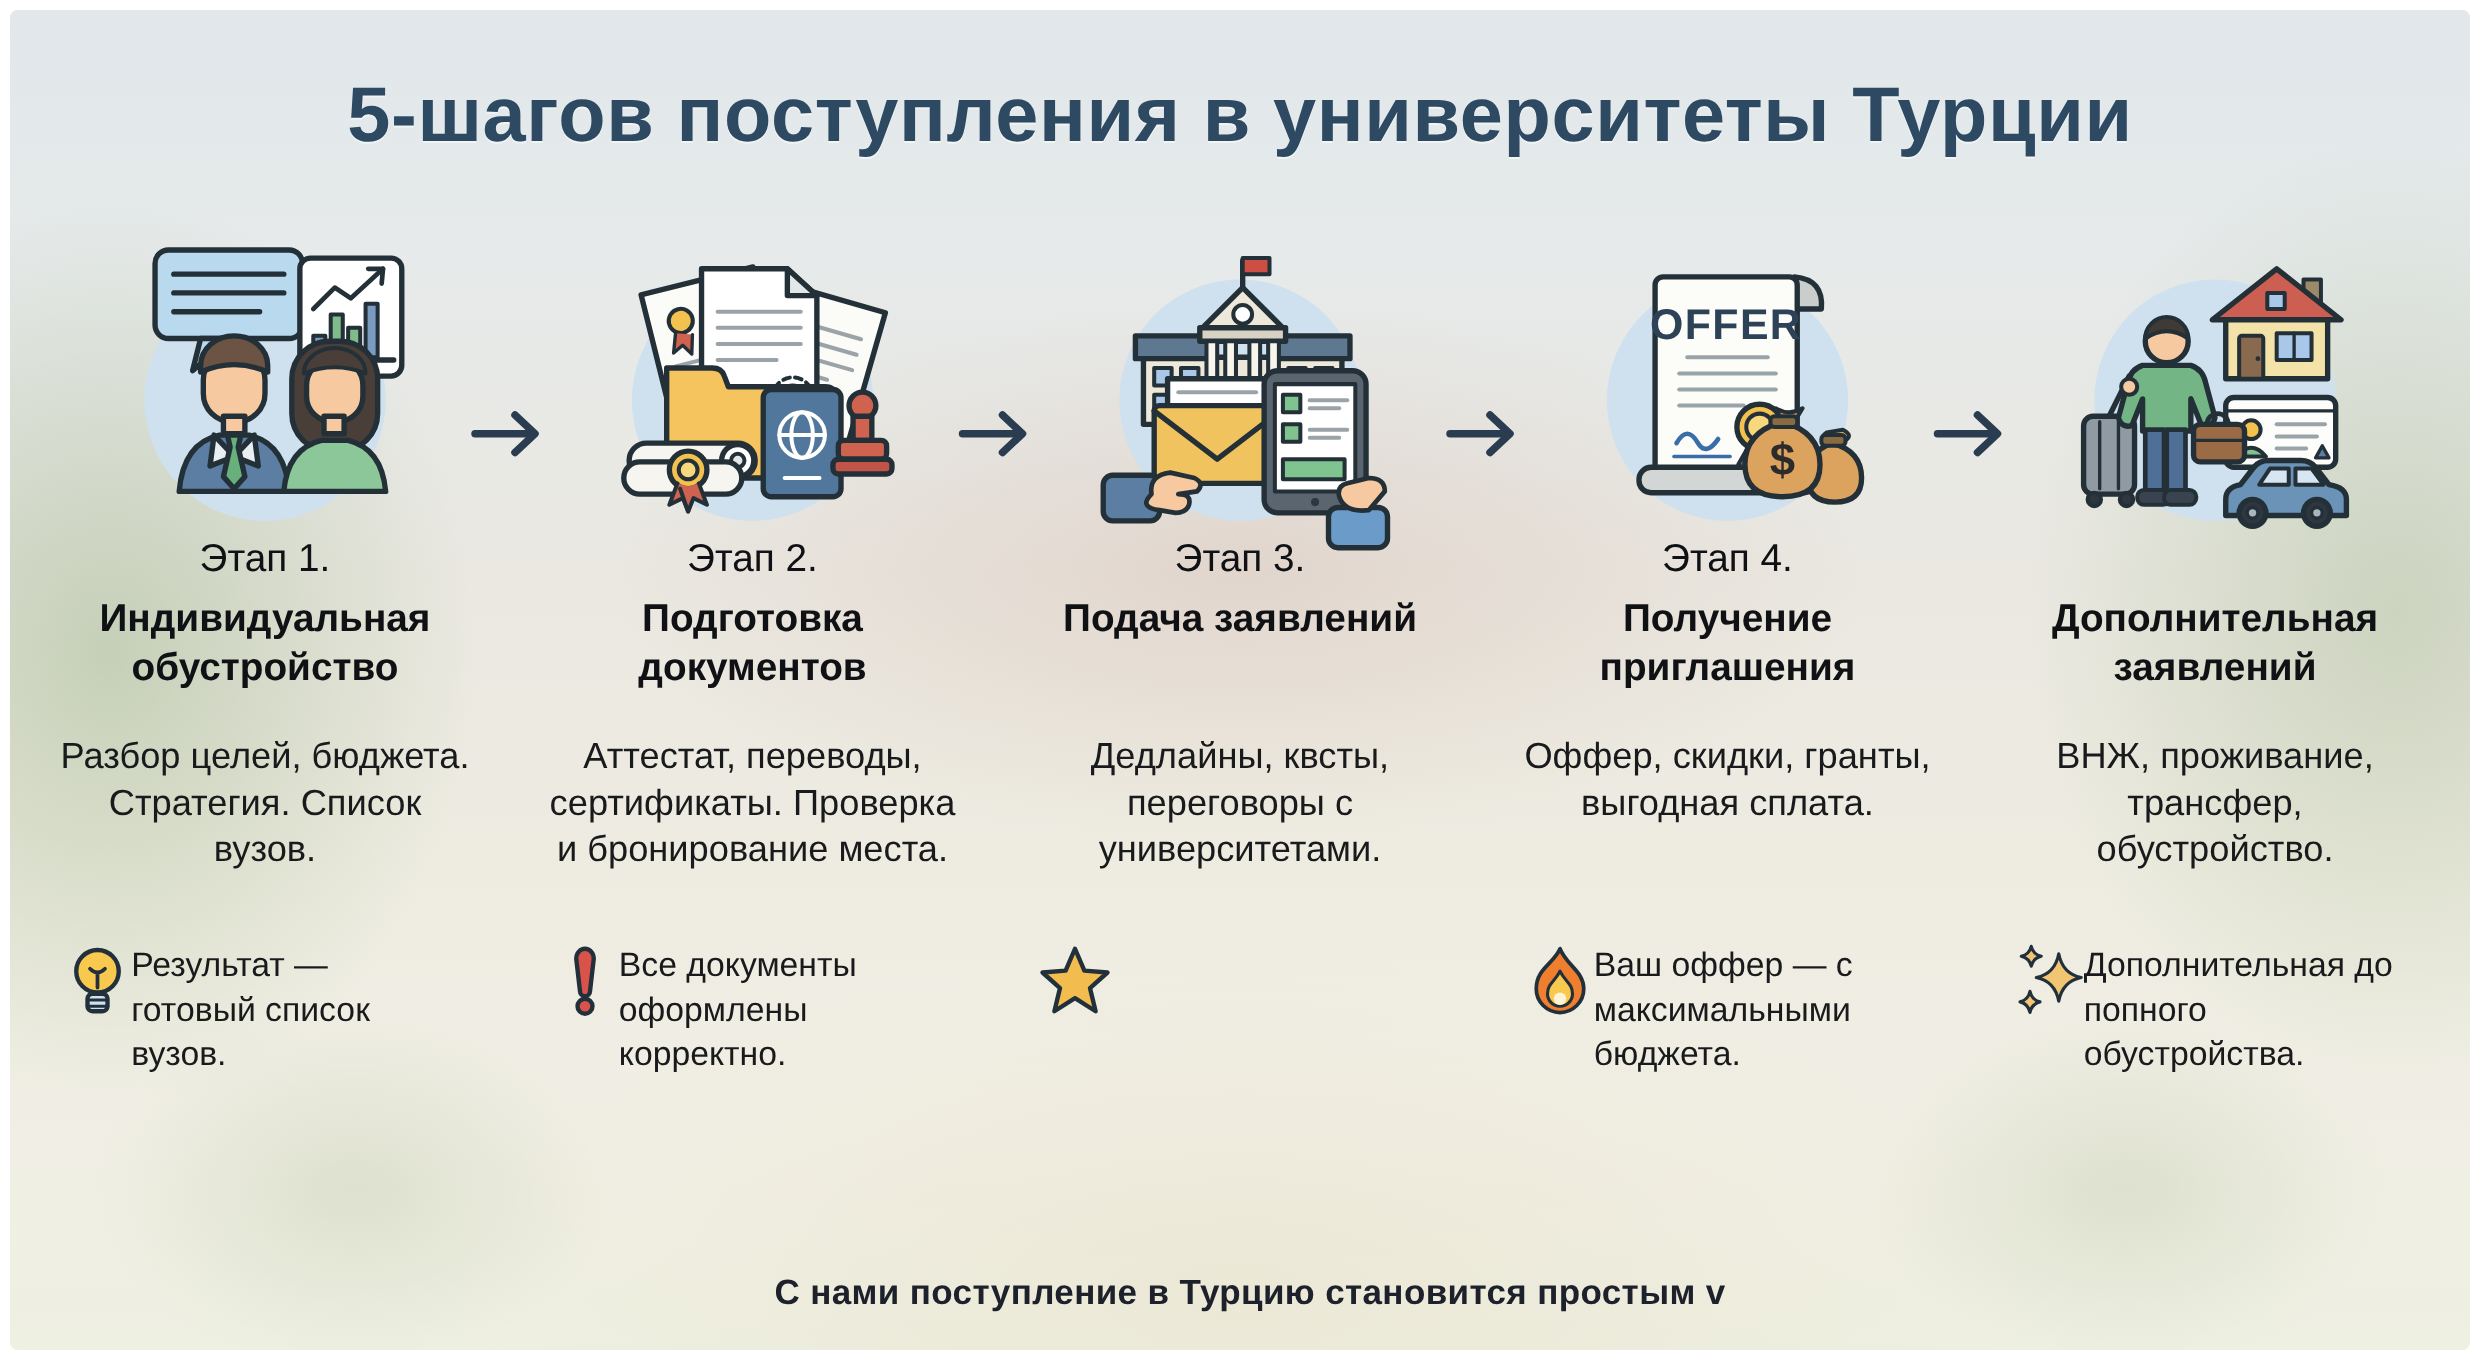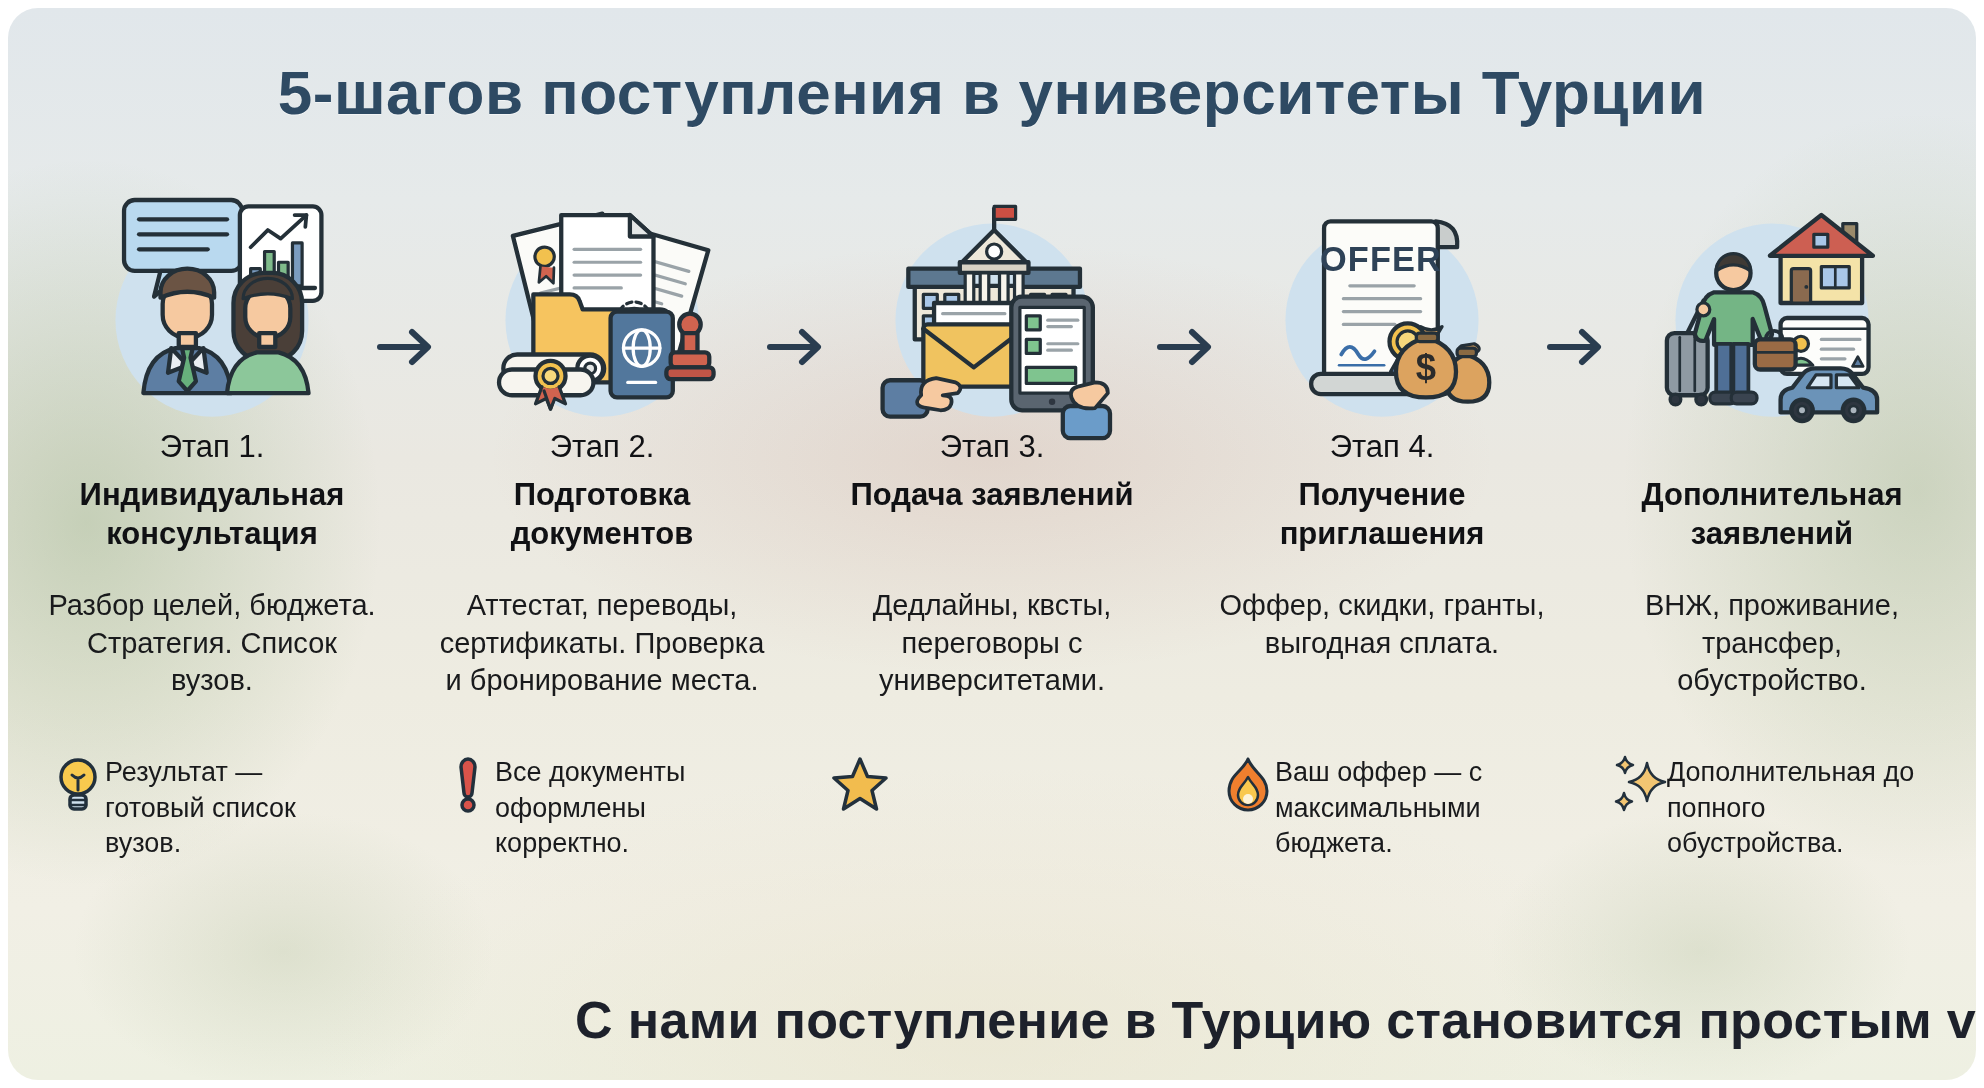--- a/index.html
+++ b/index.html
@@ -3,21 +3,21 @@
 <meta charset="utf-8">
 <style>
   html,body{margin:0;padding:0;}
   body{
     width:1984px;height:1088px;position:relative;background:#ffffff;
     font-family:"Liberation Sans","DejaVu Sans",sans-serif;color:#17181a;
     -webkit-font-smoothing:antialiased;
   }
   .card{
     position:absolute;left:8px;top:8px;right:8px;bottom:8px;
-    border-radius:30px;overflow:hidden;
+    border-radius:6px;overflow:hidden;
     background:linear-gradient(180deg,#e1e7eb 0%,#e6eaea 18%,#eae8e1 42%,#eeece1 64%,#f1efe5 84%,#eef0e2 100%);
   }
   
   .card::before{
     content:"";position:absolute;inset:0;
     background:
       radial-gradient(420px 520px at 4% 48%, rgba(125,158,104,.34), transparent 70%),
       radial-gradient(420px 540px at 97% 45%, rgba(133,163,112,.30), transparent 70%),
       radial-gradient(700px 300px at 50% 42%, rgba(186,129,112,.18), transparent 72%),
       radial-gradient(900px 360px at 50% 96%, rgba(233,226,204,.55), transparent 75%),
@@ -36,22 +36,22 @@
   .illus-wrap{width:236px;height:252px;display:flex;align-items:center;justify-content:center;}
   .illus{width:236px;height:236px;overflow:visible;}
   .arrow{flex:1;display:flex;justify-content:center;align-items:center;margin-top:150px;}
   .step-label{height:46px;font-size:31px;font-weight:400;color:#101114;}
   .step-title{min-height:86px;font-size:31px;font-weight:700;line-height:1.26;color:#101114;}
   .step-desc{min-height:162px;font-size:29px;line-height:1.3;margin-top:26px;color:#191a1c;}
   .note{display:flex;align-items:flex-start;width:100%;margin-top:6px;text-align:left;padding-left:6px;}
   .note svg{flex:0 0 auto;}
   .note-text{font-size:27px;line-height:1.32;max-width:250px;color:#191a1c;}
   .footer{
-    position:absolute;left:16px;right:0;bottom:30px;text-align:right;
-    font-size:52px;font-weight:600;color:#1d212b;letter-spacing:.3px;z-index:2;
+    position:absolute;left:16px;right:0;bottom:30px;text-align:center;
+    font-size:28px;font-weight:600;color:#1d212b;letter-spacing:.3px;z-index:2;
   }
   text{font-family:"Liberation Sans","DejaVu Sans",sans-serif;}
 </style>
 </head>
 <body>
 
 <div class="card">
   <div class="inner">
     <h1 class="title">5-шагов поступления в университеты Турции</h1>
 
@@ -89,21 +89,21 @@
 
               <rect x="130" y="82" width="64" height="82" rx="28" fill="#4a3f38"></rect>
               <rect x="141" y="96" width="42" height="46" rx="19" fill="#f6c9a0"></rect>
               <path d="M139 106 a23 19 0 0 1 46 0 q-23 -9 -46 0 Z" fill="#4a3f38" stroke-width="3"></path>
               <rect x="154" y="138" width="15" height="13" fill="#f6c9a0"></rect>
               <path d="M124 194 q3 -32 28 -38 l20 0 q25 6 28 38 Z" fill="#8cc79a"></path>
             </g>
           </svg>
         </div>
         <div class="step-label">Этап 1.</div>
-        <div class="step-title">Индивидуальная консультация</div>
+        <div class="step-title">Индивидуальная обустройство</div>
         <div class="step-desc">Разбор целей, бюджета. Стратегия. Список вузов.</div>
         <div class="note">
           <svg width="54" height="62" viewBox="0 0 54 62">
             <g stroke="#22303c" stroke-width="3.5" stroke-linejoin="round" stroke-linecap="round">
               <circle cx="27" cy="22" r="17" fill="#f8c94e"></circle>
               <path d="M21 20 q6 6 12 0 M27 23 l0 12" fill="none" stroke-width="3"></path>
               <rect x="19" y="40" width="16" height="14" rx="4" fill="#cfe0ee"></rect>
               <line x1="19" y1="45" x2="35" y2="45" stroke-width="2.5"></line>
               <line x1="19" y1="50" x2="35" y2="50" stroke-width="2.5"></line>
             </g>

